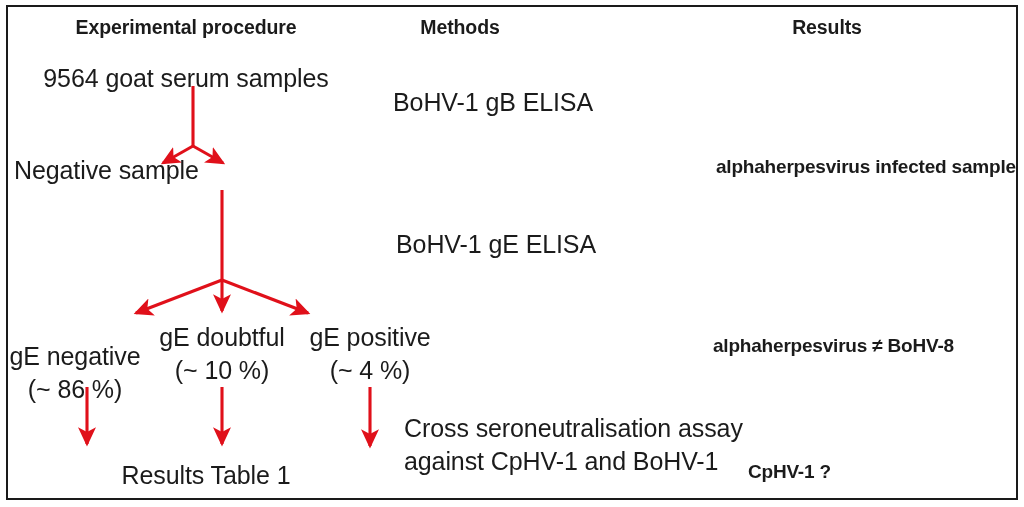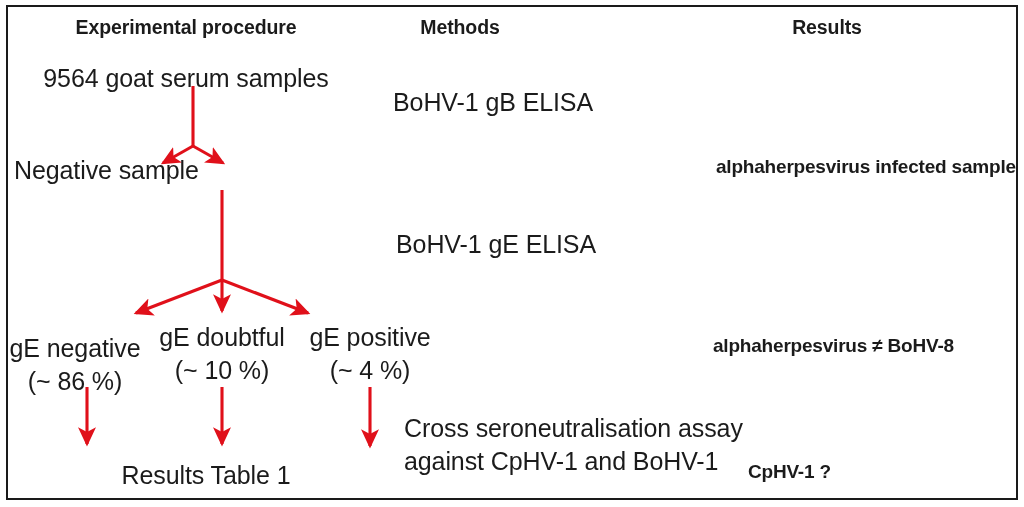--- a/index.html
+++ b/index.html
@@ -102,21 +102,21 @@
 
   <div class="lbl col-head ctr" style="left:460px; top:16px;">Methods</div>
 
   <div class="lbl col-head ctr" style="left:827px; top:16px;">Results</div>
 
   <div class="lbl plain ctr" style="left:186px; top:64px;">9564 goat serum samples</div>
 
   <div class="lbl plain" style="left:14px; top:156px;text-align:right;">Negative sample</div>
 
 
-  <div class="lbl plain ctr two-line" style="left:75px; top:332px;">
+  <div class="lbl plain ctr two-line" style="left:75px; top:340px;">
     <div>gE negative</div>
     <div>(~ 86 %)</div>
   </div>
 
   <div class="lbl plain ctr two-line" style="left:222px; top:321px;">
     <div>gE doubtful</div>
     <div>(~ 10 %)</div>
   </div>
 
   <div class="lbl plain ctr two-line" style="left:370px; top:321px;">

